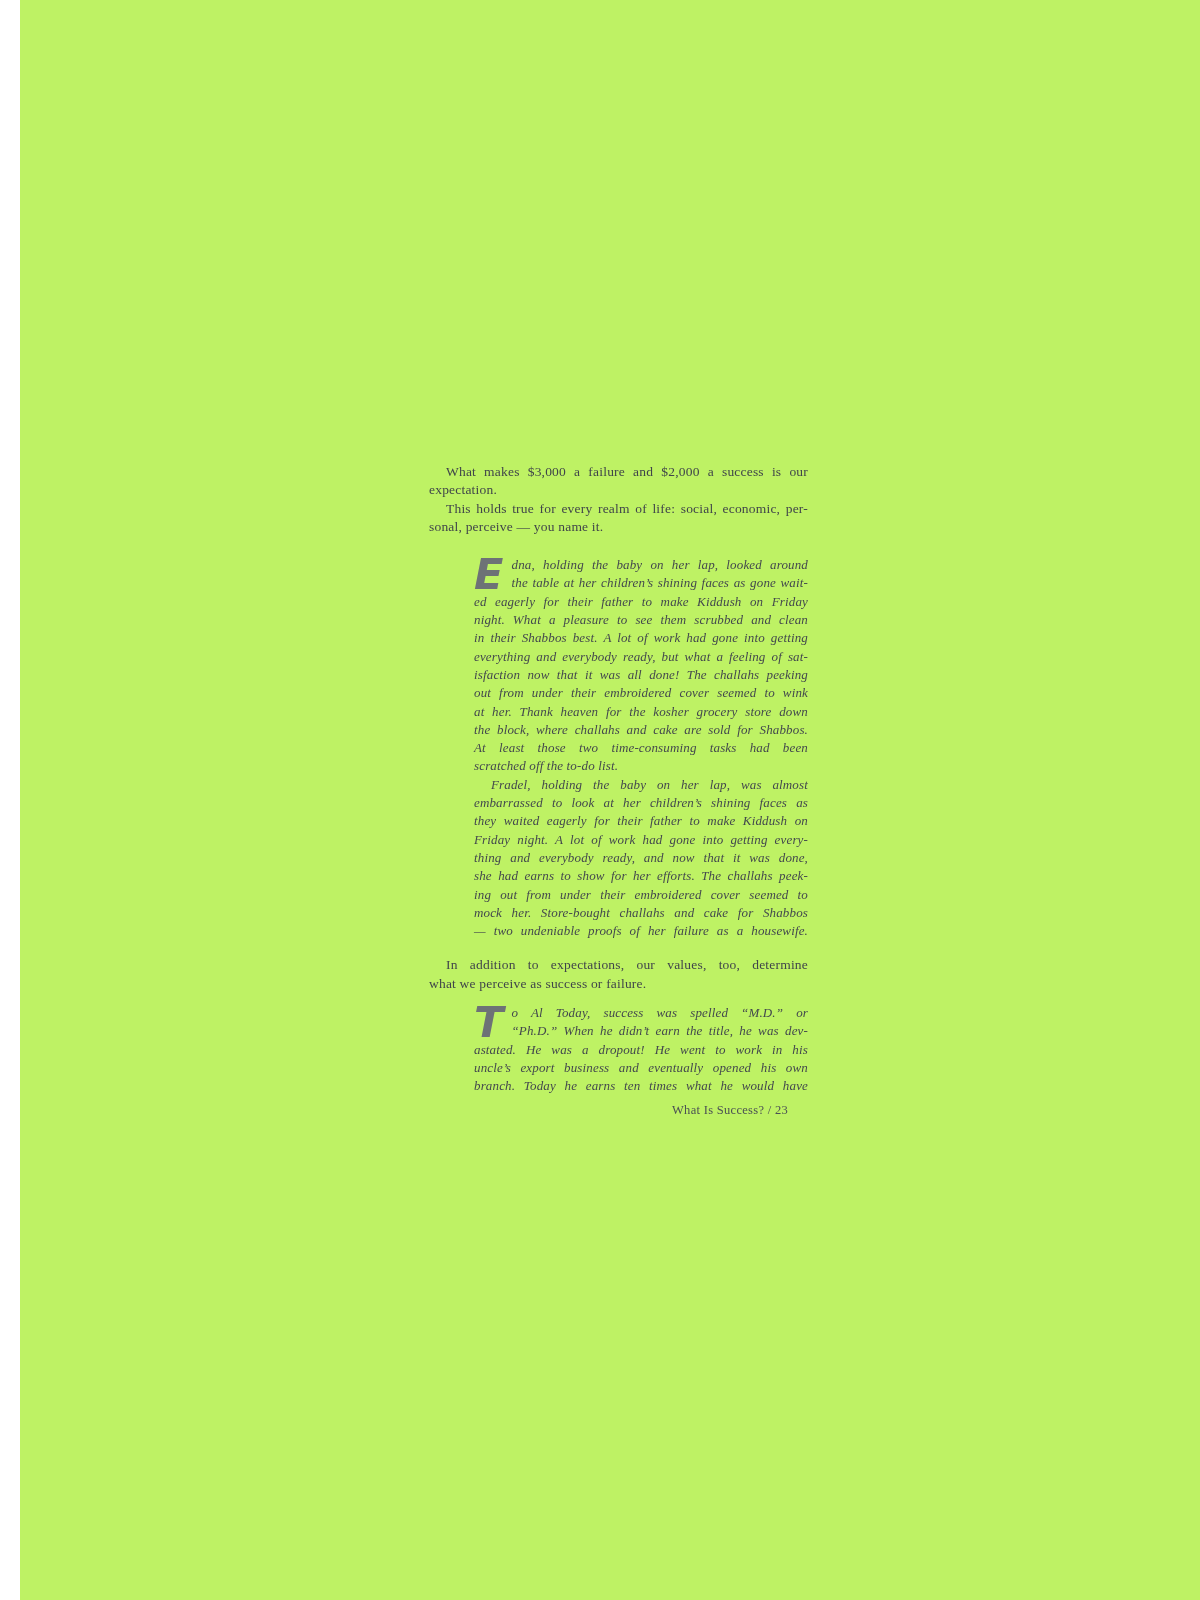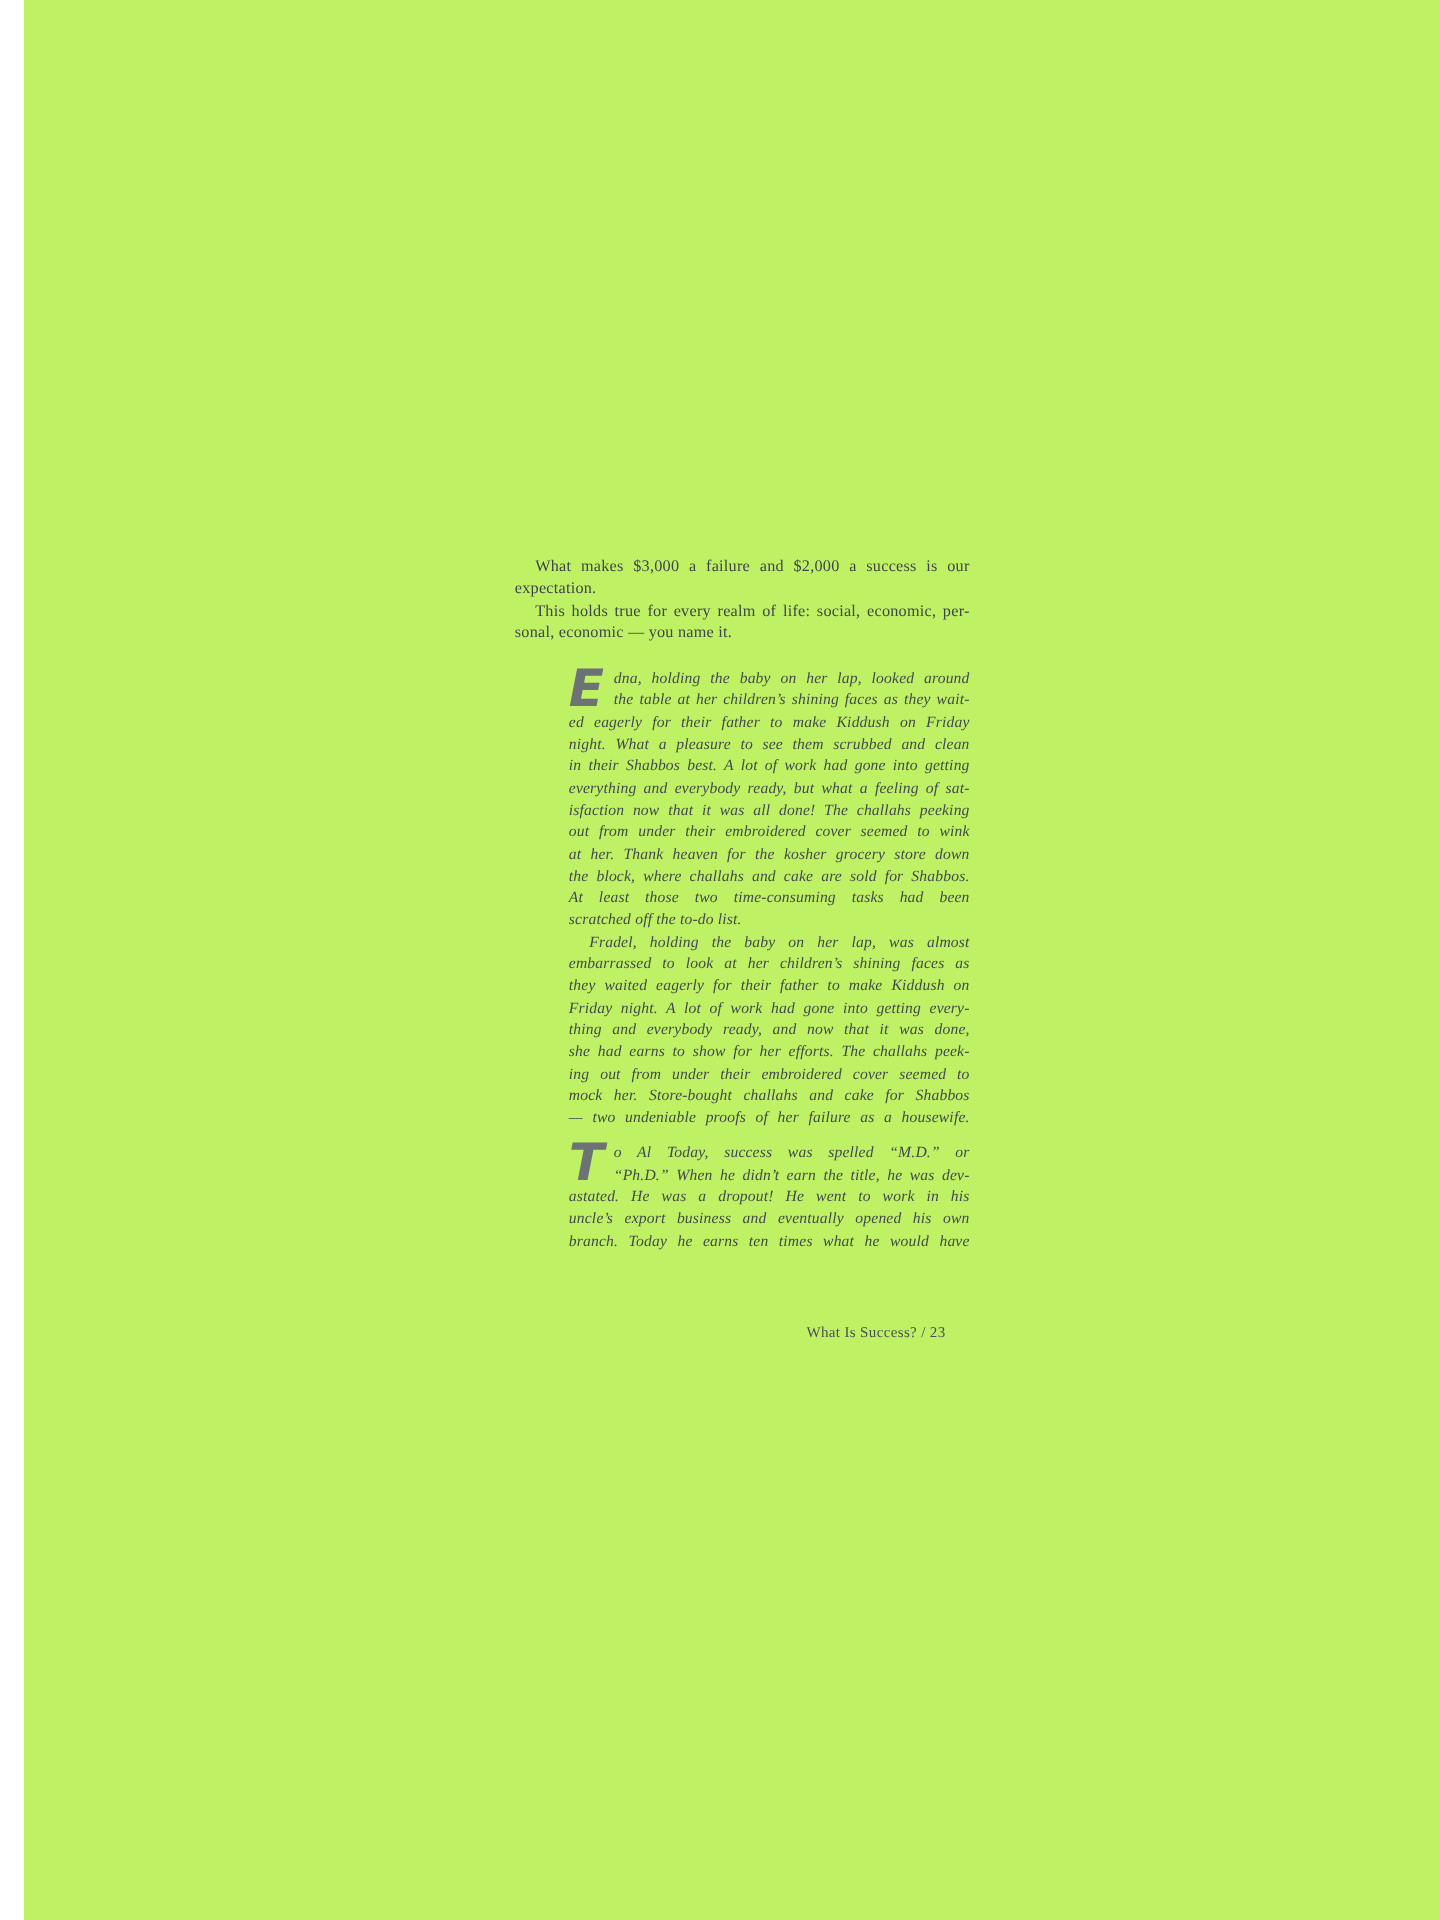--- a/index.html
+++ b/index.html
@@ -69,27 +69,27 @@
 
   <div class="content">
 
     <div class="bodytext">
         <div class="tline indent">What makes $3,000 a failure and $2,000 a success is our</div>
         <div class="tline lastline">expectation.</div>
       </div>
 
     <div class="bodytext">
         <div class="tline indent">This holds true for every realm of life: social, economic, per-</div>
-        <div class="tline lastline">sonal, economic — you name it.</div>
+        <div class="tline lastline">sonal, perceive — you name it.</div>
       </div>
 
     <div class="quote mt-quote1">
       <span class="dropcap">E</span>
     <div class="tline">dna, holding the baby on her lap, looked around</div>
-        <div class="tline">the table at her children’s shining faces as they wait-</div>
+        <div class="tline">the table at her children’s shining faces as gone wait-</div>
         <div class="tline">ed eagerly for their father to make Kiddush on Friday</div>
         <div class="tline">night. What a pleasure to see them scrubbed and clean</div>
         <div class="tline">in their Shabbos best. A lot of work had gone into getting</div>
         <div class="tline">everything and everybody ready, but what a feeling of sat-</div>
         <div class="tline">isfaction now that it was all done! The challahs peeking</div>
         <div class="tline">out from under their embroidered cover seemed to wink</div>
         <div class="tline">at her. Thank heaven for the kosher grocery store down</div>
         <div class="tline">the block, where challahs and cake are sold for Shabbos.</div>
         <div class="tline">At least those two time-consuming tasks had been</div>
         <div class="tline lastline">scratched off the to-do list.</div>
@@ -100,20 +100,24 @@
         <div class="tline">embarrassed to look at her children’s shining faces as</div>
         <div class="tline">they waited eagerly for their father to make Kiddush on</div>
         <div class="tline">Friday night. A lot of work had gone into getting every-</div>
         <div class="tline">thing and everybody ready, and now that it was done,</div>
         <div class="tline">she had earns to show for her efforts. The challahs peek-</div>
         <div class="tline">ing out from under their embroidered cover seemed to</div>
         <div class="tline">mock her. Store-bought challahs and cake for Shabbos</div>
         <div class="tline">— two undeniable proofs of her failure as a housewife.</div>
       </div>
 
+    <div class="bodytext mt-p3">
+        <div class="tline indent">In addition to expectations, our values, too, determine</div>
+        <div class="tline lastline">what we perceive as success or failure.</div>
+      </div>
 
     <div class="quote mt-quote2">
       <span class="dropcap">T</span>
     <div class="tline">o Al Today, success was spelled “M.D.” or</div>
         <div class="tline">“Ph.D.” When he didn’t earn the title, he was dev-</div>
         <div class="tline">astated. He was a dropout! He went to work in his</div>
         <div class="tline">uncle’s export business and eventually opened his own</div>
         <div class="tline">branch. Today he earns ten times what he would have</div>
       </div>
 

